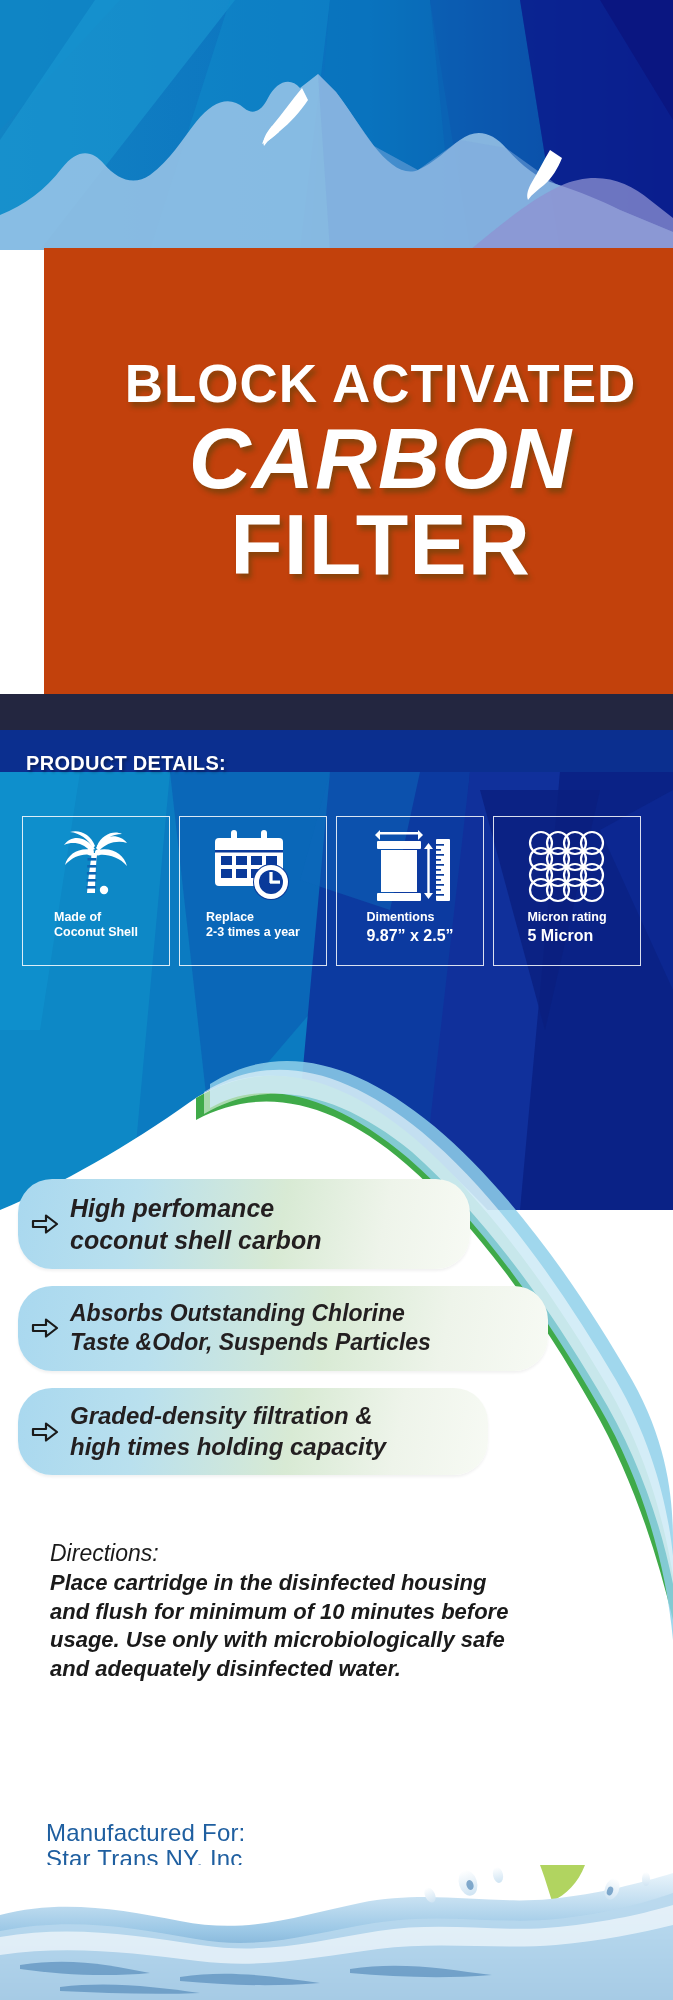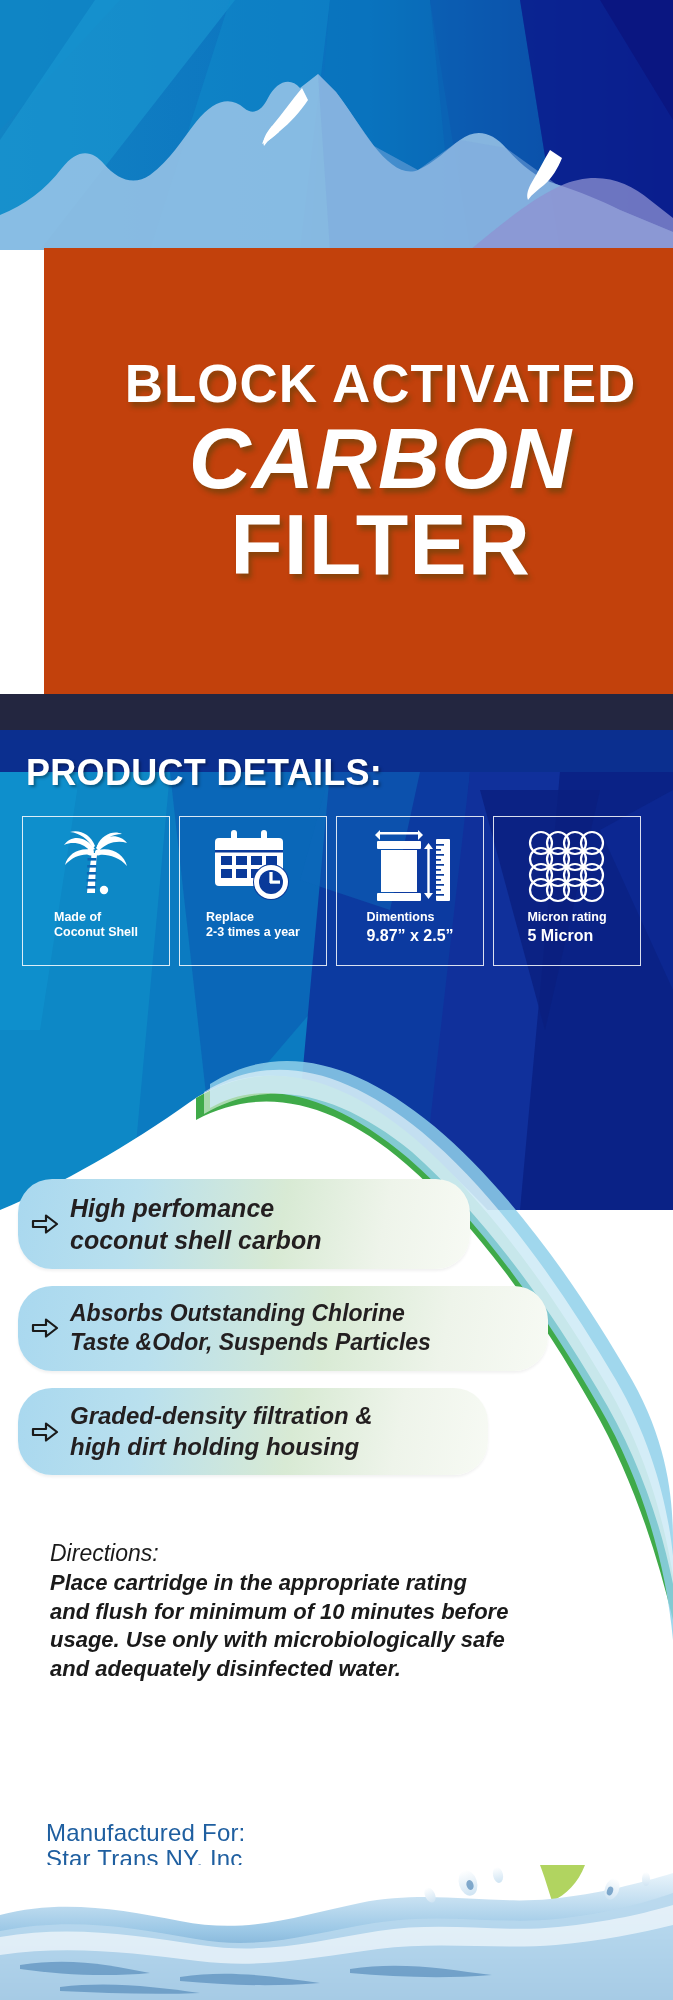--- a/index.html
+++ b/index.html
@@ -32,21 +32,21 @@
   .navy-band{position:absolute;left:0;top:694px;width:673px;height:78px;overflow:hidden;background:#232640;}
   .navy-band svg{display:block;width:673px;height:78px;}
 
   
   .poly-section{position:absolute;left:0;top:730px;width:673px;height:480px;overflow:hidden;}
   .poly-section svg{display:block;width:673px;height:480px;}
 
   
   .details-heading{
     position:absolute;left:26px;top:752px;
-    color:#ffffff;font-size:36px;font-weight:bold;letter-spacing:.3px;
+    color:#ffffff;font-size:20px;font-weight:bold;letter-spacing:.3px;
     text-shadow:2px 2px 3px rgba(0,0,0,.35);
     font-family:"Liberation Sans", sans-serif;
   }
 
   
   .icon-row{position:absolute;left:22px;top:816px;width:632px;display:flex;gap:9px;}
   .icon-box{
     width:148px;height:150px;border:1.5px solid rgba(255,255,255,.85);
     display:flex;flex-direction:column;align-items:center;justify-content:flex-start;
     box-sizing:border-box;padding-top:7px;
@@ -384,30 +384,30 @@
     </div>
 
     <div class="pill pill-3">
       <span class="pill-arrow">
         <svg width="28" height="22" viewBox="0 0 28 22" aria-hidden="true">
           <path d="M2,8 L15,8 L15,2.5 L26,11 L15,19.5 L15,14 L2,14 Z" fill="none" stroke="#1a1a1a" stroke-width="2.2" stroke-linejoin="round"></path>
         </svg>
       </span>
       <div class="pill-text">
         <span>Graded-density filtration &amp;</span><br>
-        <span>high dirt holding housing</span>
+        <span>high times holding capacity</span>
       </div>
     </div>
 
   </div>
 
   <div class="directions">
     <div class="dir-title">Directions:</div>
     <div class="dir-body">
-      <span>Place cartridge in the appropriate rating</span><br>
+      <span>Place cartridge in the disinfected housing</span><br>
       <span>and flush for minimum of 10 minutes before</span><br>
       <span>usage. Use only with microbiologically safe</span><br>
       <span>and adequately disinfected water.</span>
     </div>
   </div>
 
 
   <div class="manufacturer">
     <div class="mfg-line">Manufactured For:</div>
     <div class="mfg-line">Star Trans NY, Inc</div>

